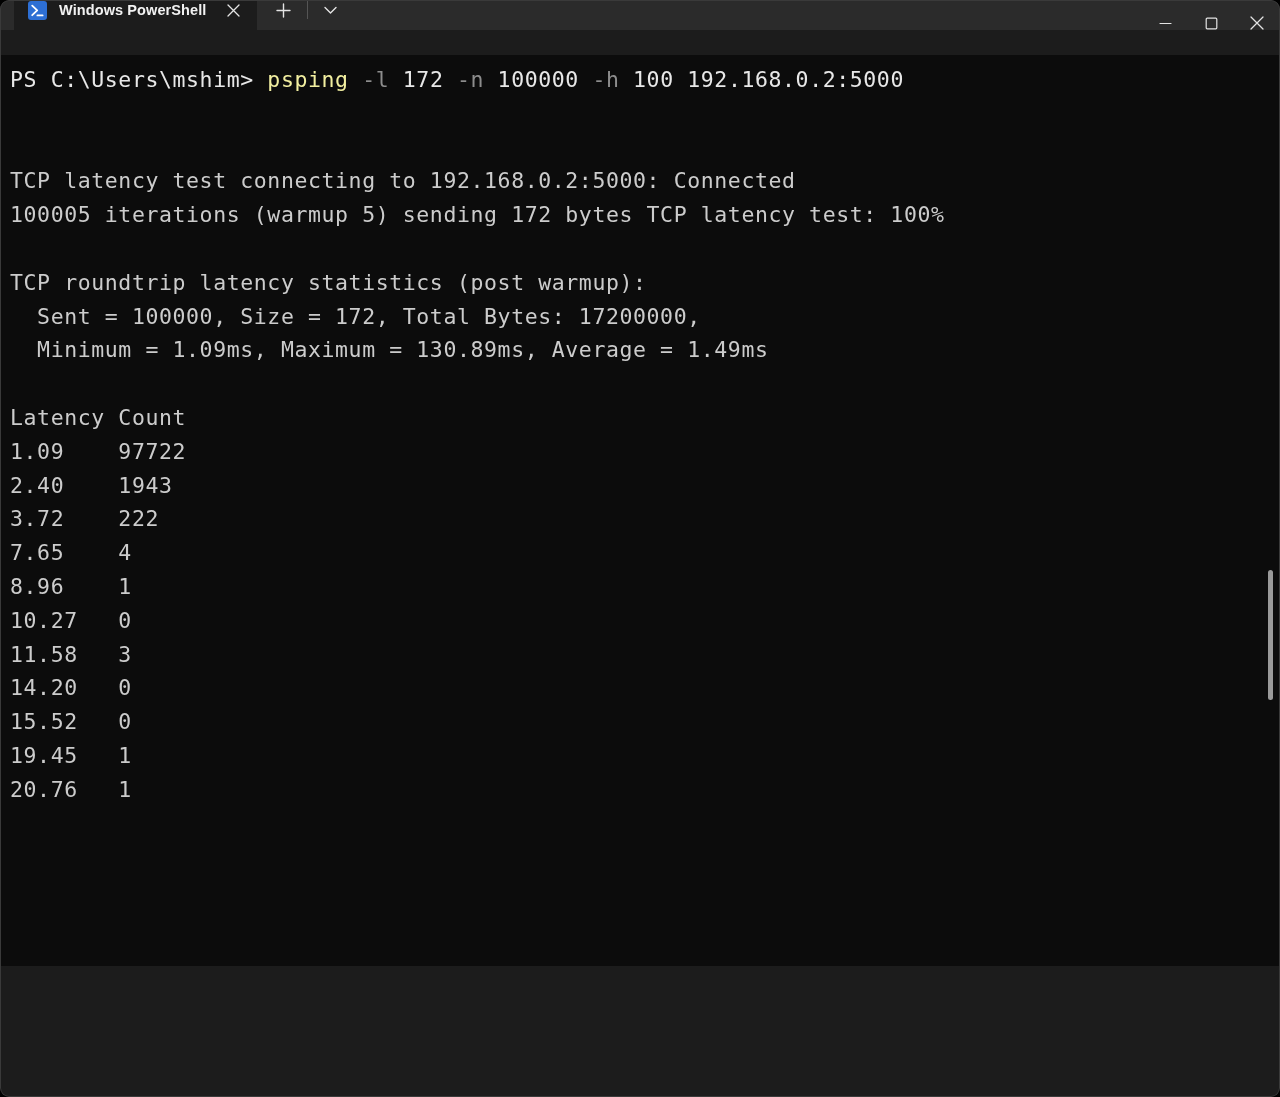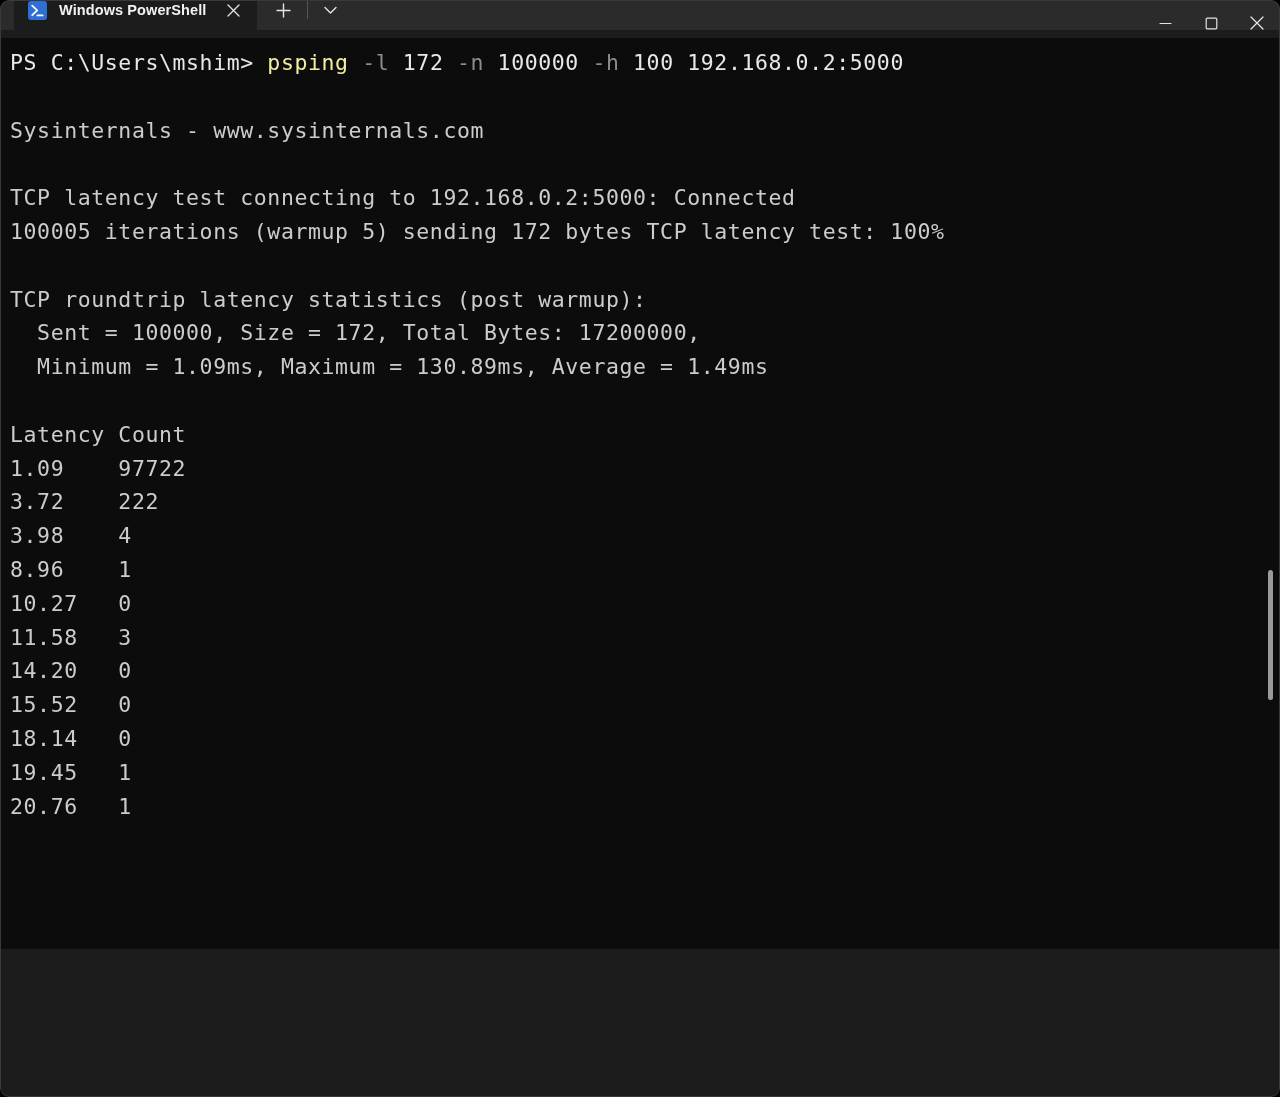--- a/index.html
+++ b/index.html
@@ -109,21 +109,21 @@
   .winbtn {
     width: 46px; height: 46px;
     display: flex; align-items: center; justify-content: center;
   }
   .winbtn:last-child { border-radius: 0 9px 0 0; }
 
   
   .terminal {
     position: absolute;
     left: 0;
-    top: 38px;
+    top: 55px;
     width: 1280px;
     height: 911px;
     background: #0c0c0c;
     box-sizing: border-box;
     padding: 8px 0 0 10px;
     overflow: hidden;
   }
 
   .line {
     font-family: "DejaVu Sans Mono", monospace;
@@ -226,46 +226,45 @@
       </div>
     </div>
   </div>
 
   <div class="terminal">
 
     <div class="line"><span class="t-white">PS C:\Users\mshim&gt; </span><span class="t-yellow">psping</span><span><span class="t-white"> </span><span class="t-dim">-l</span><span class="t-white"> 172 </span><span class="t-dim">-n</span><span class="t-white"> 100000 </span><span class="t-dim">-h</span><span class="t-white"> 100 192.168.0.2:5000</span></span></div>
 
     <div class="line blank">&nbsp;</div>
 
-    <div class="line">Sysinternals - www.sysinternals.com</div>
 
     <div class="line blank">&nbsp;</div>
 
     <div class="line">TCP latency test connecting to 192.168.0.2:5000: Connected</div>
     <div class="line">100005 iterations (warmup 5) sending 172 bytes TCP latency test: 100%</div>
 
     <div class="line blank">&nbsp;</div>
 
     <div class="line">TCP roundtrip latency statistics (post warmup):</div>
     <div class="line">  Sent = 100000, Size = 172, Total Bytes: 17200000,</div>
     <div class="line">  Minimum = 1.09ms, Maximum = 130.89ms, Average = 1.49ms</div>
 
     <div class="line blank">&nbsp;</div>
 
     <div class="line">Latency Count</div>
     <div id="histogram-rows">
         <div class="line"><span>1.09    </span><span>97722</span></div>
+        <div class="line"><span>2.40    </span><span>1943</span></div>
         <div class="line"><span>3.72    </span><span>222</span></div>
-        <div class="line"><span>3.98    </span><span>4</span></div>
+        <div class="line"><span>7.65    </span><span>4</span></div>
         <div class="line"><span>8.96    </span><span>1</span></div>
         <div class="line"><span>10.27   </span><span>0</span></div>
         <div class="line"><span>11.58   </span><span>3</span></div>
         <div class="line"><span>14.20   </span><span>0</span></div>
         <div class="line"><span>15.52   </span><span>0</span></div>
-        <div class="line"><span>18.14   </span><span>0</span></div>
         <div class="line"><span>19.45   </span><span>1</span></div>
         <div class="line"><span>20.76   </span><span>1</span></div>
       </div>
 
   </div>
 
   <div class="scrollbar-track">
     <div class="scrollbar-thumb"></div>
   </div>
 

